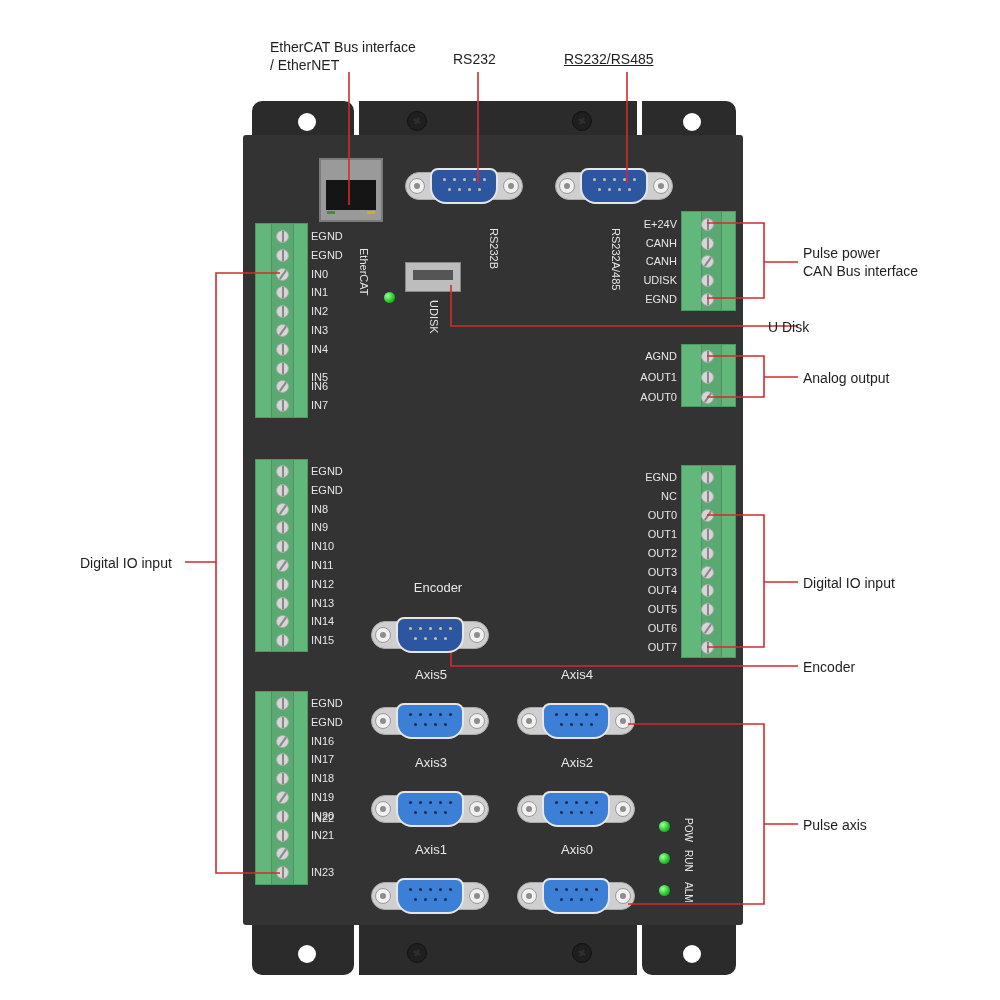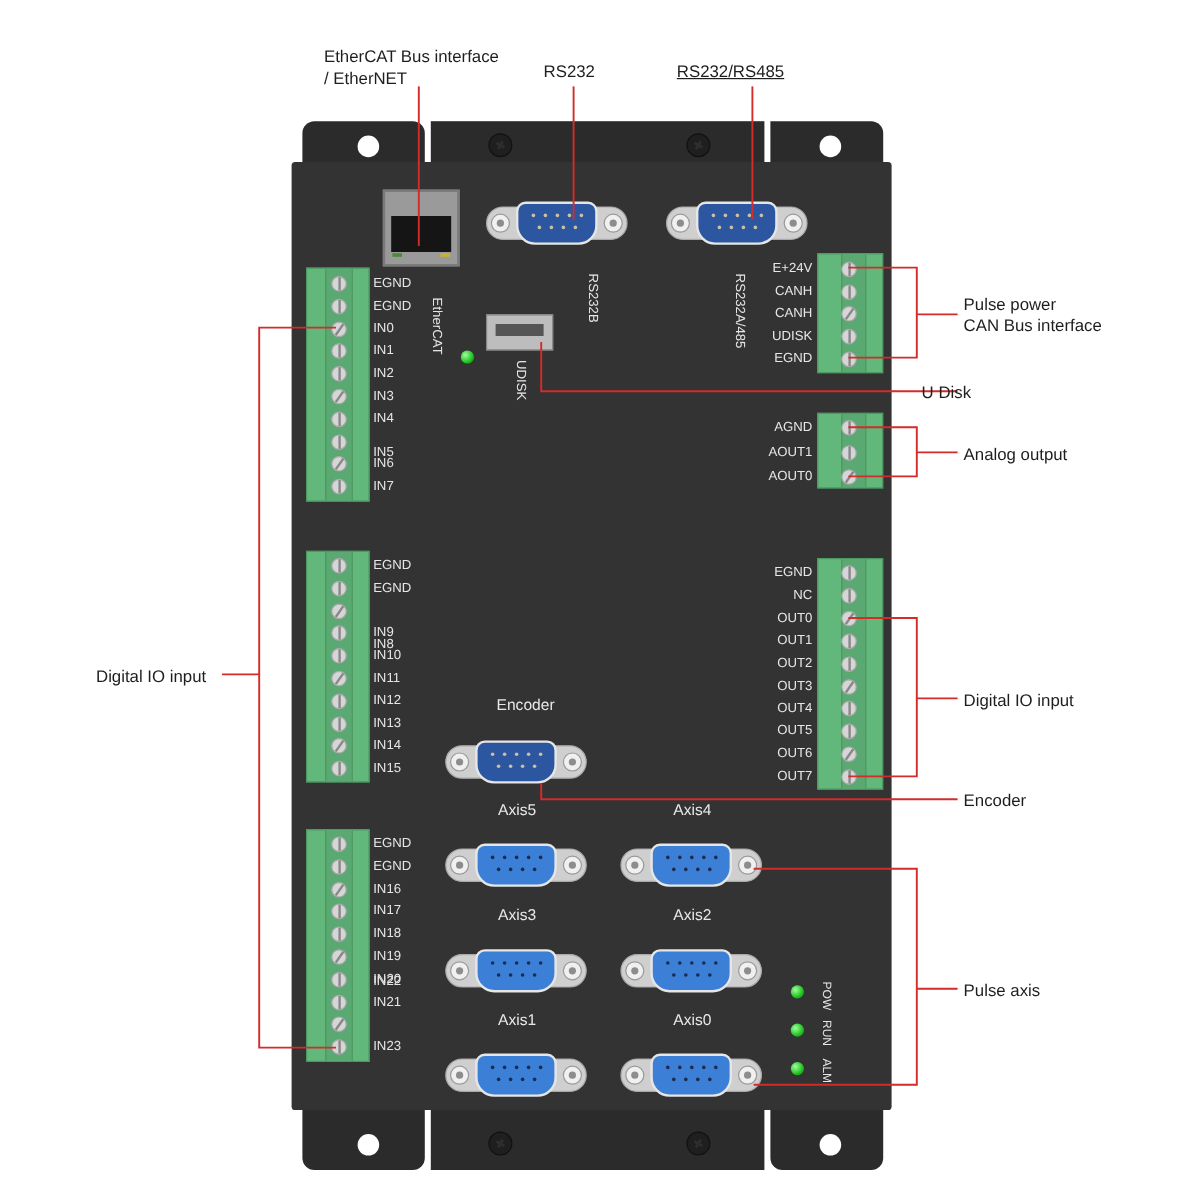--- a/index.html
+++ b/index.html
@@ -142,21 +142,21 @@
     <div class="mid" style="left:15px;width:22px;"></div>
     <div class="c1" style="left:15px;"></div>
     <div class="c1" style="left:37px;"></div>
   </div>
 <div id="tb-in2">
     <div class="term" style="left: 276px; top: 465px;"></div>
     <div class="lbl" style="left: 311px; top: 466px;">EGND</div>
     <div class="term" style="left: 276px; top: 483.8px;"></div>
     <div class="lbl" style="left: 311px; top: 484.8px;">EGND</div>
     <div class="term s" style="left: 276px; top: 502.6px;"></div>
-    <div class="lbl" style="left: 311px; top: 503.6px; margin-top: 28px;">IN8</div>
+    <div class="lbl" style="left: 311px; top: 503.6px;">IN8</div>
     <div class="term" style="left: 276px; top: 521.4px;"></div>
     <div class="lbl" style="left: 311px; top: 522.4px;">IN9</div>
     <div class="term" style="left: 276px; top: 540.2px;"></div>
     <div class="lbl" style="left: 311px; top: 541.2px;">IN10</div>
     <div class="term s" style="left: 276px; top: 559px;"></div>
     <div class="lbl" style="left: 311px; top: 560px;">IN11</div>
     <div class="term" style="left: 276px; top: 577.8px;"></div>
     <div class="lbl" style="left: 311px; top: 578.8px;">IN12</div>
     <div class="term" style="left: 276px; top: 596.6px;"></div>
     <div class="lbl" style="left: 311px; top: 597.6px;">IN13</div>

